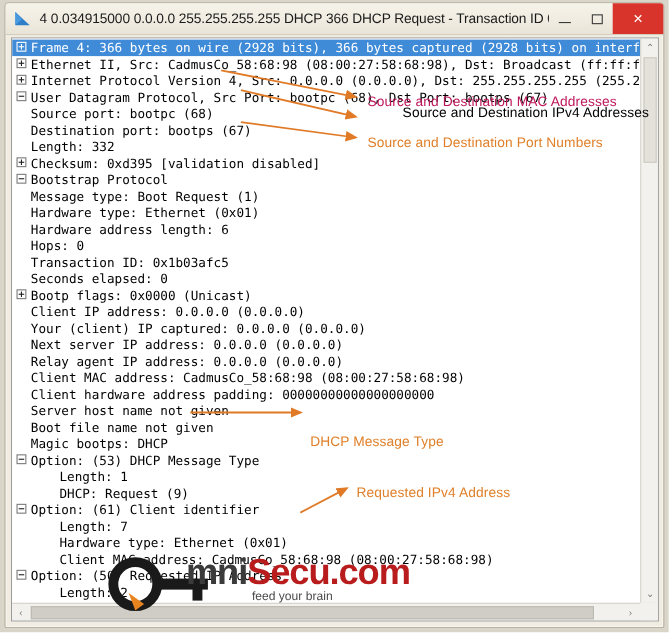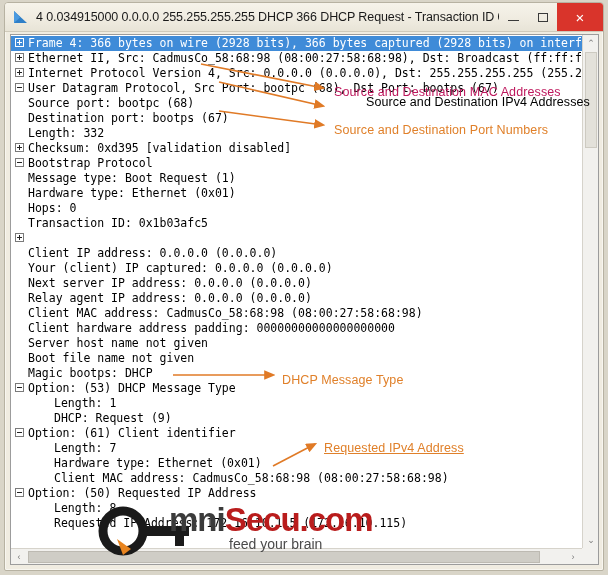--- a/index.html
+++ b/index.html
@@ -280,21 +280,21 @@
     letter-spacing: -1px;
     line-height: 1;
   }
   .wm-omni { color: #3b3b3b; }
   .wm-secu { color: #b91c1c; margin-top: 48px; }
   .wm-sub {
     position: absolute;
     left: 132px;
     top: 33px;
     font-family: "Liberation Sans", sans-serif;
-    font-size: 14px;
+    font-size: 11px;
     color: #4a4a4a;
     letter-spacing: 0px;
   }
 </style>
 </head>
 <body>
 
 <div id="app">
   <div class="window">
 
@@ -325,41 +325,43 @@
             <div class="row ind0"><span class="toggle plus"></span><span class="lbl">Ethernet II, Src: CadmusCo_58:68:98 (08:00:27:58:68:98), Dst: Broadcast (ff:ff:ff:ff:ff:ff)</span></div>
             <div class="row ind0"><span class="toggle plus"></span><span class="lbl">Internet Protocol Version 4, Src: 0.0.0.0 (0.0.0.0), Dst: 255.255.255.255 (255.255.255.255)</span></div>
             <div class="row ind0"><span class="toggle"></span><span class="lbl">User Datagram Protocol, Src Port: bootpc (68), Dst Port: bootps (67)</span></div>
             <div class="row ind1"><span class="toggle-spacer"></span><span class="lbl">Source port: bootpc (68)</span></div>
             <div class="row ind1"><span class="toggle-spacer"></span><span class="lbl">Destination port: bootps (67)</span></div>
             <div class="row ind1"><span class="toggle-spacer"></span><span class="lbl">Length: 332</span></div>
             <div class="row ind1"><span class="toggle plus"></span><span class="lbl">Checksum: 0xd395 [validation disabled]</span></div>
             <div class="row ind0"><span class="toggle"></span><span class="lbl">Bootstrap Protocol</span></div>
             <div class="row ind1"><span class="toggle-spacer"></span><span class="lbl">Message type: Boot Request (1)</span></div>
             <div class="row ind1"><span class="toggle-spacer"></span><span class="lbl">Hardware type: Ethernet (0x01)</span></div>
+            <div class="row ind1"><span class="toggle-spacer"></span><span class="lbl">Hardware address length: 6</span></div>
             <div class="row ind1"><span class="toggle-spacer"></span><span class="lbl">Hops: 0</span></div>
             <div class="row ind1"><span class="toggle-spacer"></span><span class="lbl">Transaction ID: 0x1b03afc5</span></div>
-            <div class="row ind1"><span class="toggle plus"></span></div>
+            <div class="row ind1"><span class="toggle-spacer"></span><span class="lbl">Seconds elapsed: 0</span></div>
+            <div class="row ind1"><span class="toggle plus"></span><span class="lbl">Bootp flags: 0x0000 (Unicast)</span></div>
             <div class="row ind1"><span class="toggle-spacer"></span><span class="lbl">Client IP address: 0.0.0.0 (0.0.0.0)</span></div>
             <div class="row ind1"><span class="toggle-spacer"></span><span class="lbl">Your (client) IP captured: 0.0.0.0 (0.0.0.0)</span></div>
             <div class="row ind1"><span class="toggle-spacer"></span><span class="lbl">Next server IP address: 0.0.0.0 (0.0.0.0)</span></div>
             <div class="row ind1"><span class="toggle-spacer"></span><span class="lbl">Relay agent IP address: 0.0.0.0 (0.0.0.0)</span></div>
             <div class="row ind1"><span class="toggle-spacer"></span><span class="lbl">Client MAC address: CadmusCo_58:68:98 (08:00:27:58:68:98)</span></div>
             <div class="row ind1"><span class="toggle-spacer"></span><span class="lbl">Client hardware address padding: 00000000000000000000</span></div>
             <div class="row ind1"><span class="toggle-spacer"></span><span class="lbl">Server host name not given</span></div>
             <div class="row ind1"><span class="toggle-spacer"></span><span class="lbl">Boot file name not given</span></div>
             <div class="row ind1"><span class="toggle-spacer"></span><span class="lbl">Magic bootps: DHCP</span></div>
             <div class="row ind1"><span class="toggle"></span><span class="lbl">Option: (53) DHCP Message Type</span></div>
             <div class="row ind2"><span class="toggle-spacer"></span><span class="lbl">Length: 1</span></div>
             <div class="row ind2"><span class="toggle-spacer"></span><span class="lbl">DHCP: Request (9)</span></div>
             <div class="row ind1"><span class="toggle"></span><span class="lbl">Option: (61) Client identifier</span></div>
             <div class="row ind2"><span class="toggle-spacer"></span><span class="lbl">Length: 7</span></div>
             <div class="row ind2"><span class="toggle-spacer"></span><span class="lbl">Hardware type: Ethernet (0x01)</span></div>
             <div class="row ind2"><span class="toggle-spacer"></span><span class="lbl">Client MAC address: CadmusCo_58:68:98 (08:00:27:58:68:98)</span></div>
             <div class="row ind1"><span class="toggle"></span><span class="lbl">Option: (50) Requested IP Address</span></div>
-            <div class="row ind2"><span class="toggle-spacer"></span><span class="lbl">Length: 8</span></div>
+            <div class="row ind2"><span class="toggle-spacer"></span><span class="lbl">Length: 2</span></div>
             <div class="row ind2"><span class="toggle-spacer"></span><span class="lbl">Requested IP Address: 172.16.10.115 (172.16.10.115)</span></div>
           </div>
       </div>
 
       <div class="vscroll">
         <div class="sb-arrow up">⌃</div>
         <div class="vthumb"></div>
         <div class="sb-arrow down">⌄</div>
       </div>
 
@@ -386,22 +388,22 @@
 
       <path d="M168,372 L268,372" stroke="#e07a26" stroke-width="1.6" fill="none" marker-end="url(#ah)"></path>
 
       <path d="M268,463 L310,441" stroke="#e07a26" stroke-width="1.6" fill="none" marker-end="url(#ah)"></path>
     </svg>
 
     <div id="anno-root">
         <div class="anno" style="left: 329px; top: 82px; color: #be185d;">Source and Destination MAC Addresses</div>
         <div class="anno" style="left: 329px; top: 92px; color: #000000; margin-left: 32px;">Source and Destination IPv4 Addresses</div>
         <div class="anno" style="left: 329px; top: 120px; color: rgb(224, 128, 42);">Source and Destination Port Numbers</div>
-        <div class="anno" style="left: 277px; top: 370px; color: rgb(224, 128, 42);">DHCP Message Type</div>
-        <div class="anno" style="left: 319px; top: 438px; color: rgb(224, 128, 42); text-decoration: underline;">Requested IPv4 Address</div>
+        <div class="anno" style="left: 277px; top: 391px; color: rgb(224, 128, 42);">DHCP Message Type</div>
+        <div class="anno" style="left: 319px; top: 438px; color: rgb(224, 128, 42);">Requested IPv4 Address</div>
       </div>
 
     <div class="watermark">
       <svg width="96" height="56" viewBox="0 0 96 56" style="position:absolute;left:0;top:2px;">
         <circle cx="26" cy="26" r="20" fill="none" stroke="#1a1a1a" stroke-width="9"></circle>
         <rect x="42" y="21" width="50" height="10" fill="#1a1a1a"></rect>
         <rect x="78" y="29" width="9" height="12" fill="#1a1a1a"></rect>
         <path d="M20,34 L34,44 L26,50 Z" fill="#e8841f"></path>
       </svg>
       <div class="wm-text">

